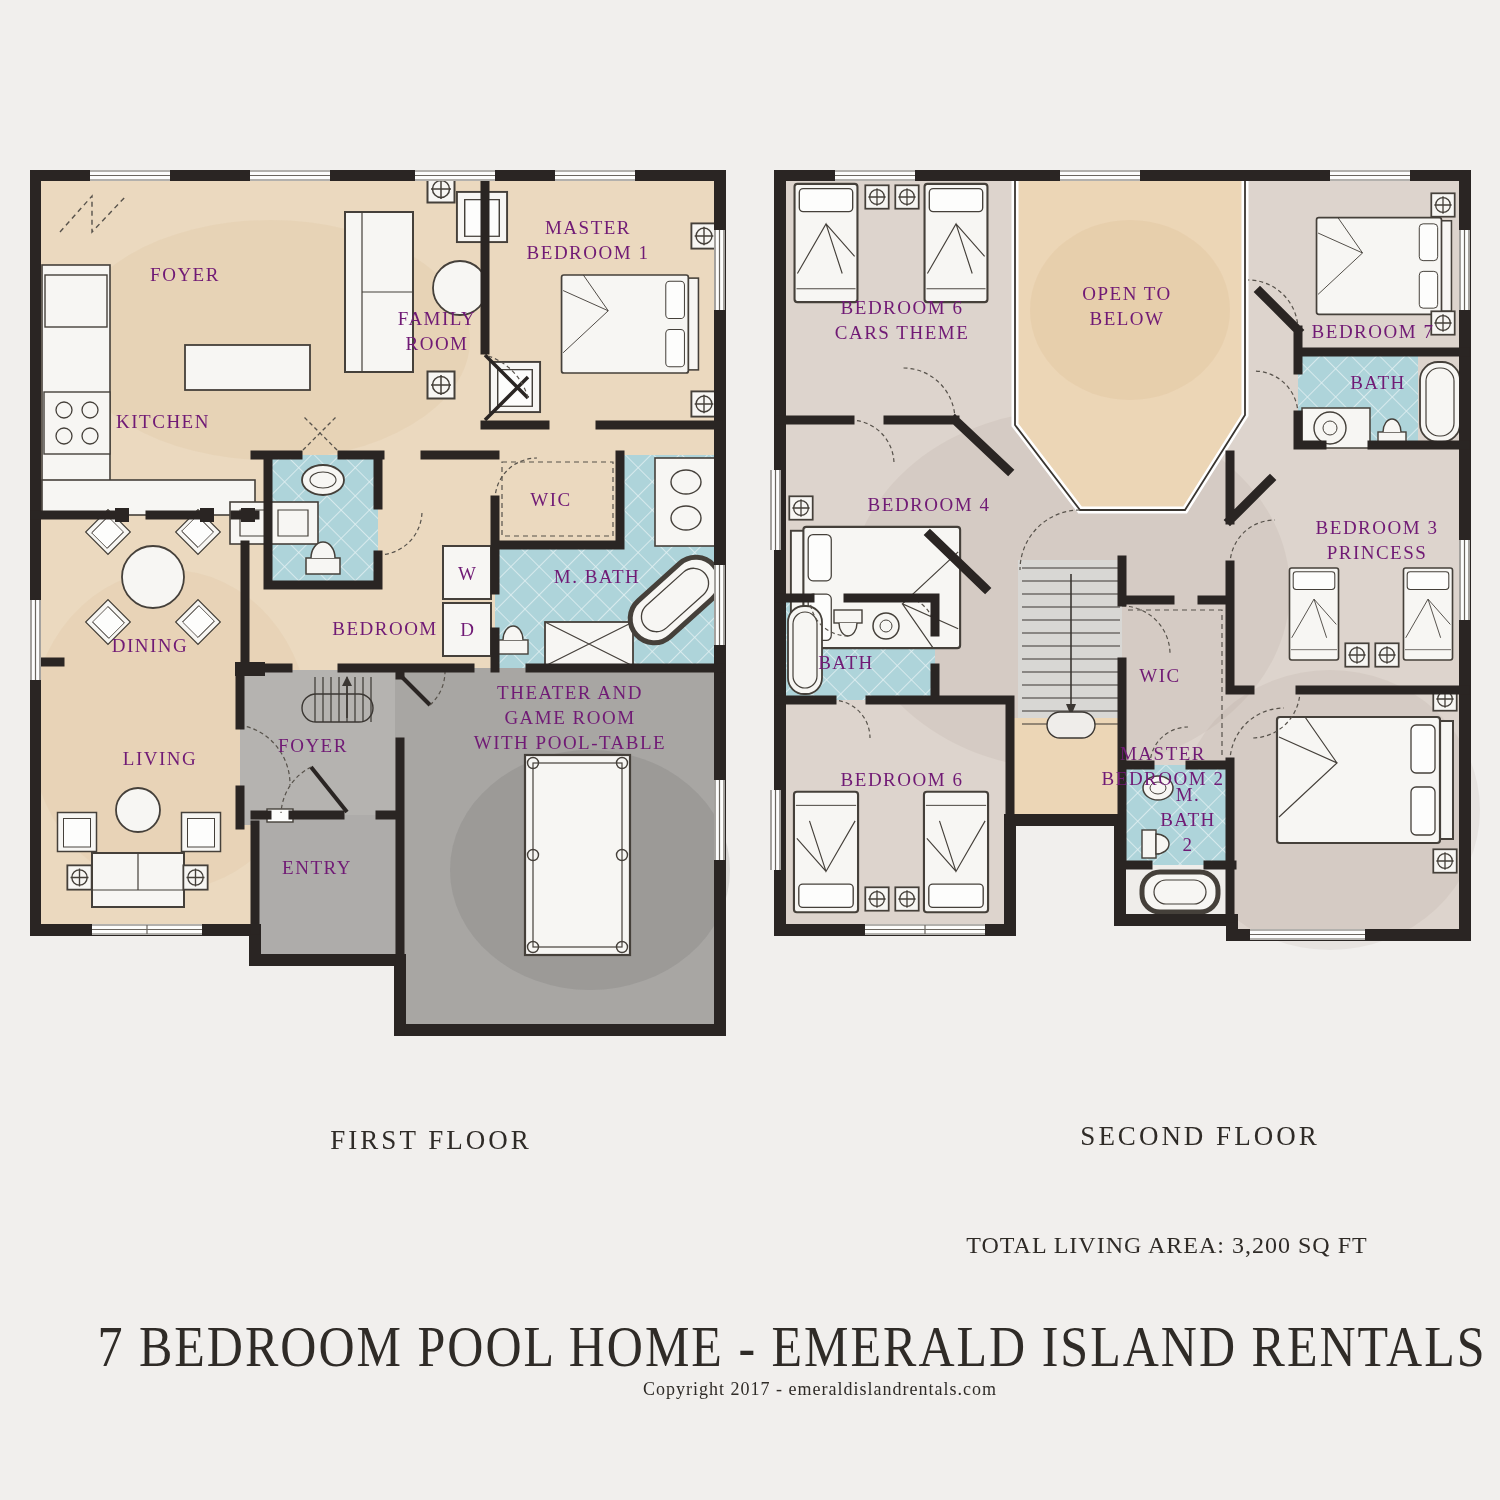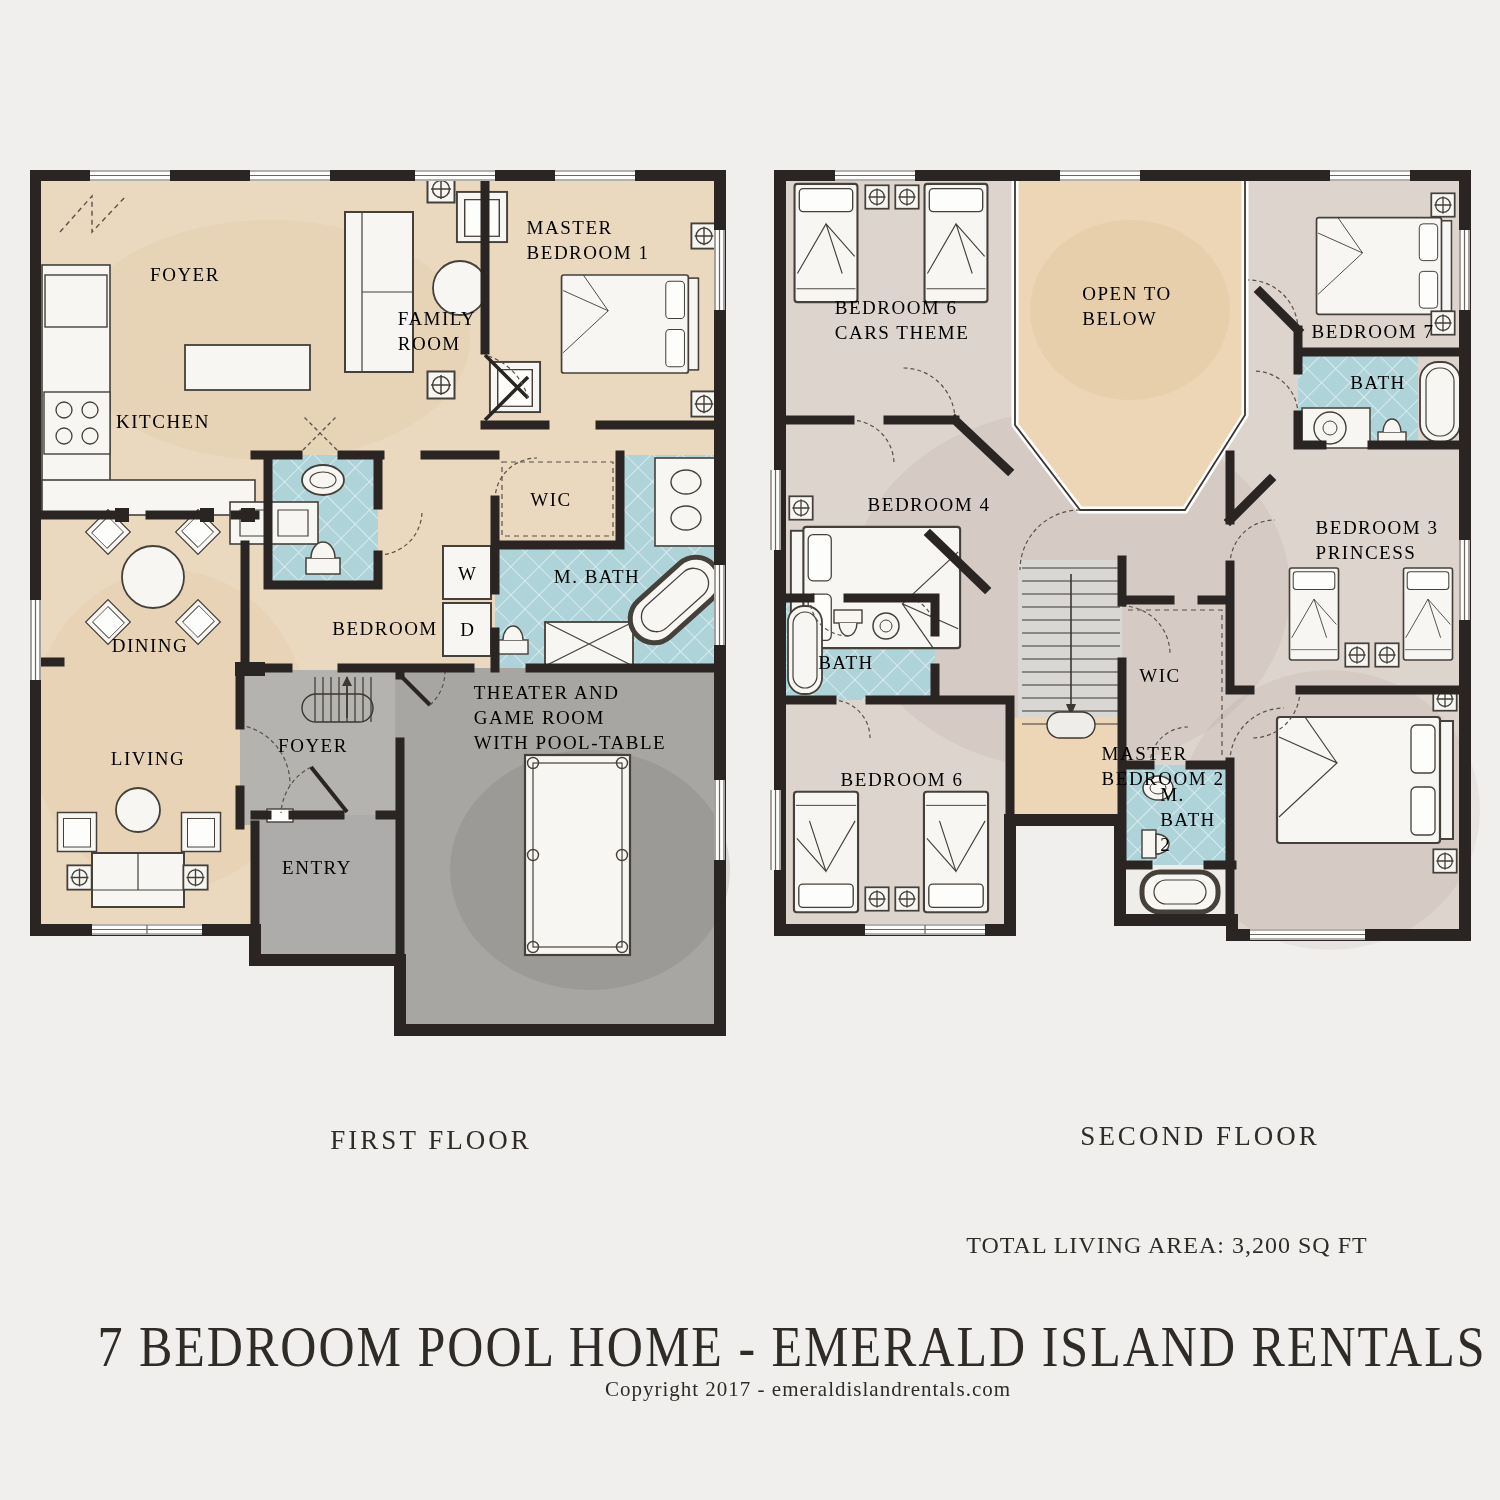--- a/index.html
+++ b/index.html
@@ -1,30 +1,30 @@
 <!DOCTYPE html>
 <html><head>
 <meta charset="utf-8">
 <style>
   html,body{margin:0;padding:0;}
   body{width:1500px;height:1500px;background:#f1efed;position:relative;overflow:hidden;
        font-family:"Liberation Serif", serif;color:#2f2b27;}
   .page{position:absolute;inset:0;}
   .floorsvg{position:absolute;}
   .lbl{position:absolute;transform:translate(-50%,-50%);font-size:19px;letter-spacing:1.5px;
-       color:#000000;white-space:pre-line;line-height:1.32;}
+       color:#701a75;white-space:pre-line;text-align:center;line-height:1.32;}
   .lbl.wd{font-size:19px;letter-spacing:0;}
   .caption{position:absolute;transform:translate(-50%,-50%);font-size:27px;letter-spacing:3px;
        white-space:nowrap;}
   .total{position:absolute;transform:translate(-50%,-50%);font-size:24px;letter-spacing:1px;
        white-space:nowrap;}
   .title{position:absolute;transform:translate(-50%,-50%) scale(1,1.12);font-size:50px;
        letter-spacing:2px;white-space:nowrap;}
-  .copy{position:absolute;transform:translate(-50%,-50%);font-size:21px;letter-spacing:1px;
-       white-space:nowrap;}
+  .copy{position:absolute;transform:translate(-50%,-50%);font-size:18px;letter-spacing:1px;
+       white-space:nowrap;margin-left:12px;}
 </style>
 </head>
 <body>
 
 <div class="page">
 
   <svg class="floorsvg" style="left:30px;top:170px" width="700" height="870" viewBox="0 0 700 870">
     <defs>
       <pattern id="tile" width="20" height="20" patternUnits="userSpaceOnUse" patternTransform="rotate(45)">
         <rect width="20" height="20" fill="#aed4da"></rect>
@@ -404,21 +404,21 @@
   <div class="lbl" style="left:437px;top:331px">FAMILY
 ROOM</div>
   <div class="lbl" style="left:588px;top:240px">MASTER
 BEDROOM 1</div>
   <div class="lbl" style="left:551px;top:500px">WIC</div>
   <div class="lbl" style="left:597px;top:577px">M. BATH</div>
   <div class="lbl" style="left:150px;top:646px">DINING</div>
   <div class="lbl" style="left:385px;top:629px">BEDROOM</div>
   <div class="lbl wd" style="left:467px;top:574px">W</div>
   <div class="lbl wd" style="left:467px;top:630px">D</div>
-  <div class="lbl" style="left:148px;top:759px">LIVING</div>
+  <div class="lbl" style="left:160px;top:759px">LIVING</div>
   <div class="lbl" style="left:313px;top:746px">FOYER</div>
   <div class="lbl" style="left:317px;top:868px">ENTRY</div>
   <div class="lbl" style="left:570px;top:718px">THEATER AND
 GAME ROOM
 WITH POOL-TABLE</div>
 
   <div class="lbl" style="left:902px;top:320px">BEDROOM 6
 CARS THEME</div>
   <div class="lbl" style="left:1127px;top:306px">OPEN TO
 BELOW</div>

